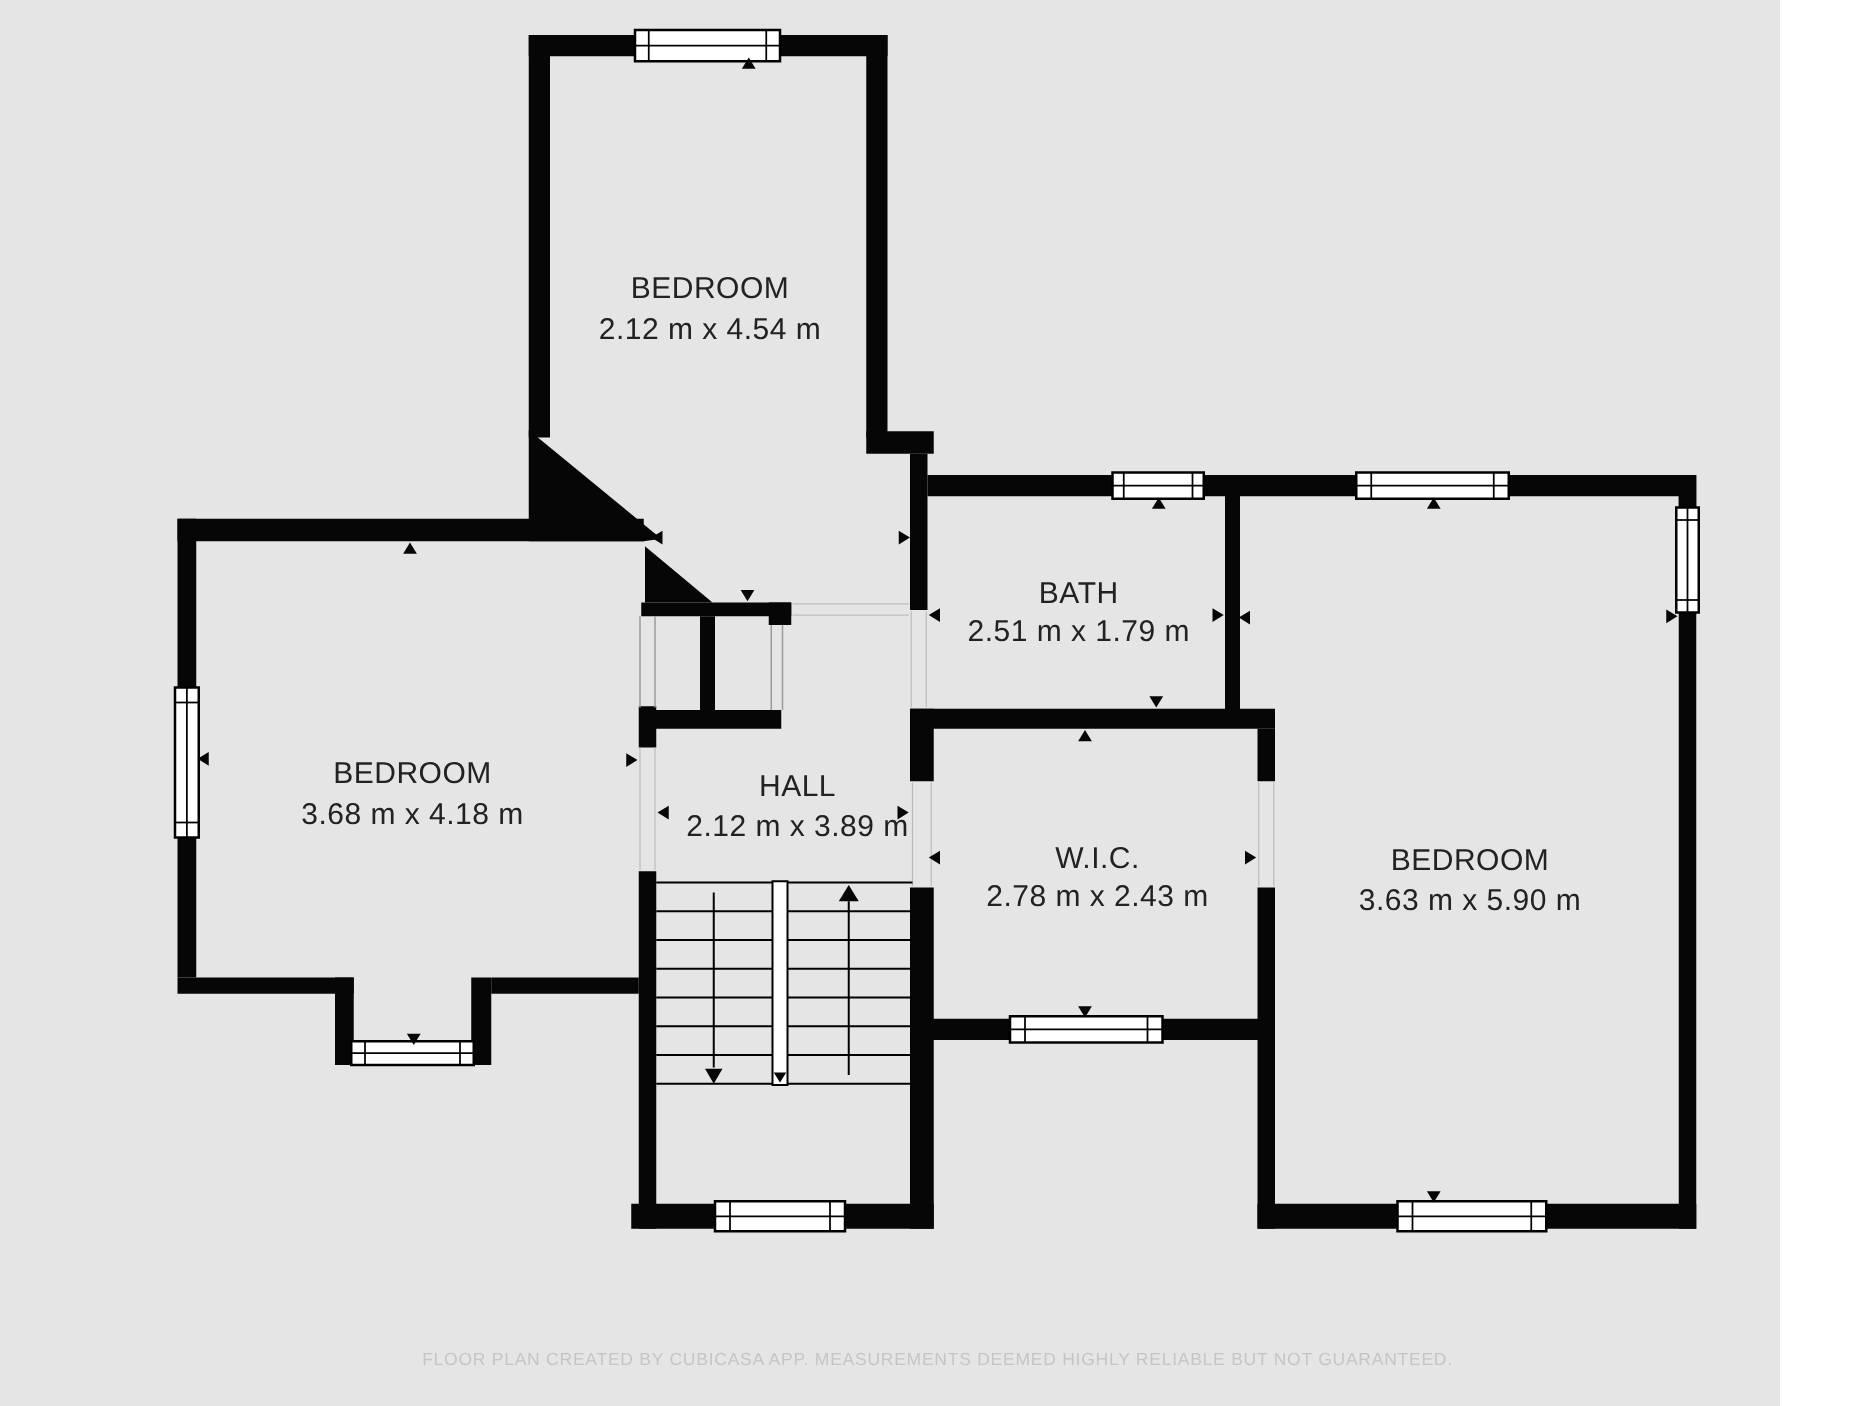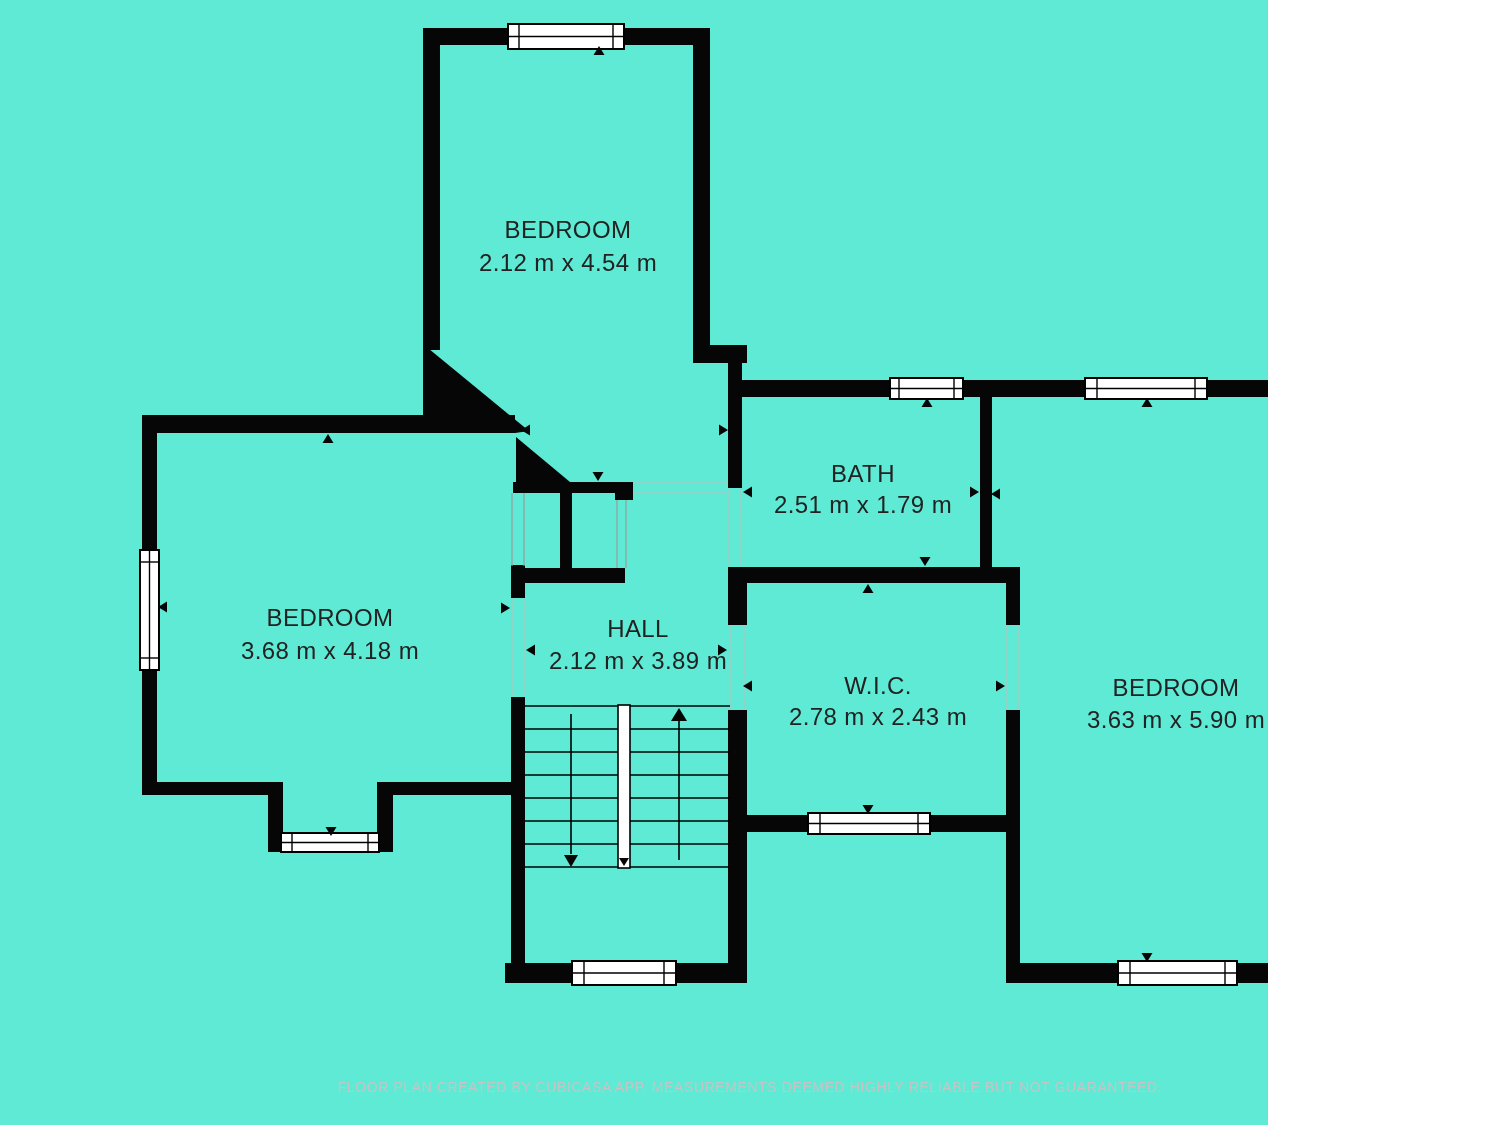--- a/index.html
+++ b/index.html
@@ -1,16 +1,16 @@
 <!DOCTYPE html>
 <html><head>
 <meta charset="utf-8">
 <style>
   html,body{margin:0;padding:0;background:#ffffff;}
-  .page{position:relative;width:1268px;height:1125px;background:#5eead4;overflow:hidden;
+  .page{position:relative;width:1424px;height:1125px;background:#e5e5e5;overflow:hidden;
         font-family:"Liberation Sans", sans-serif;}
   svg{position:absolute;left:0;top:0;}
   .room-name, .room-dims{font-family:"Liberation Sans", sans-serif;font-size:24px;letter-spacing:0.4px;}
   .disclaimer{font-family:"Liberation Sans", sans-serif;font-size:14px;letter-spacing:0.6px;}
   .win-frame{fill:#ffffff;stroke:#000000;stroke-width:2;}
   .win-line{stroke:#000000;stroke-width:1.4;}
   .jamb{stroke:#9a9a9a;stroke-width:1.2;}
   .jamb-light{stroke:#bdbdbd;stroke-width:1;}
   .stair-line{stroke:#000000;stroke-width:1.6;fill:none;}
   .stair-divider{fill:#ffffff;stroke:#000000;stroke-width:1.6;}

